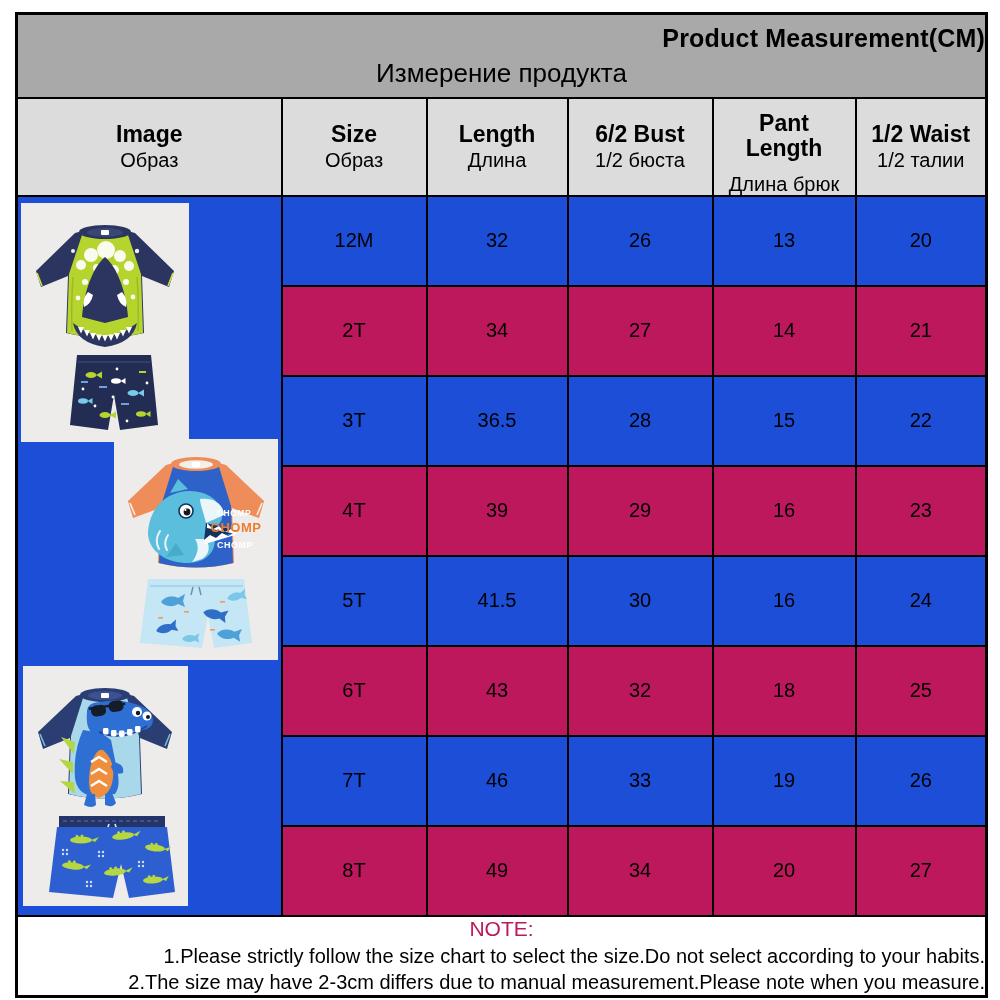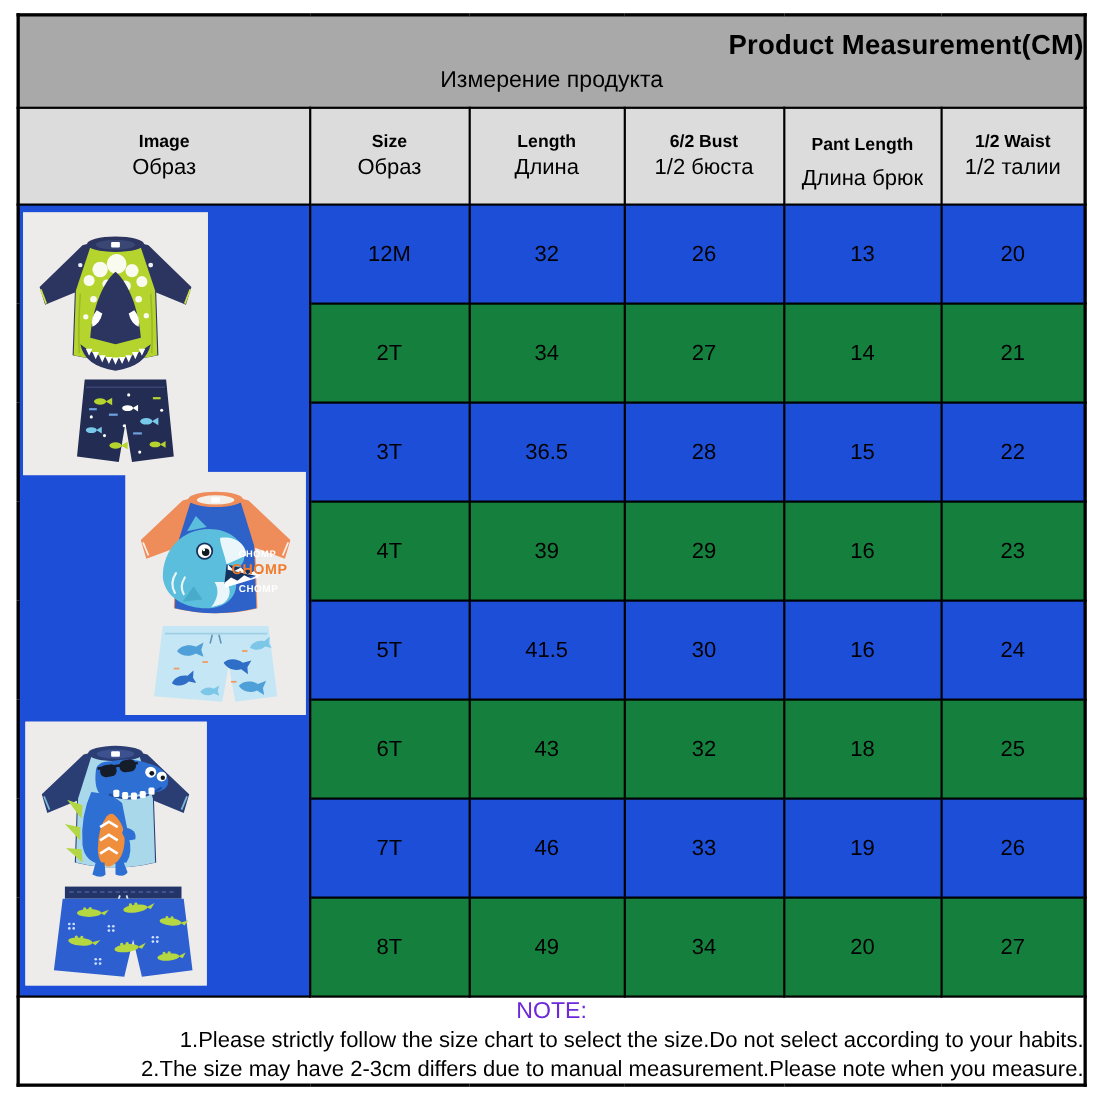--- a/index.html
+++ b/index.html
@@ -7,36 +7,36 @@
     width:1000px;height:1000px;background:#ffffff;overflow:hidden;
     font-family:"Liberation Sans","DejaVu Sans",sans-serif;color:#000;
   }
   table.chart{
     border-collapse:collapse;table-layout:fixed;
     width:970px;margin:12px 0 0 15px;border:3px solid #000;
   }
   td,th{border:2px solid #000;text-align:center;vertical-align:middle;padding:0;}
   tr.title-row td{height:82px;background:#a9a9a9;}
   .t-en{font-size:25px;font-weight:bold;letter-spacing:.2px;text-align:right;}
-  .t-ru{font-size:21px;margin-top:5px;}
+  .t-ru{font-size:26px;margin-top:5px;}
   tr.header-row th{height:86px;background:#dcdcdc;font-weight:normal;}
-  .h-en{font-size:16px;font-weight:bold;line-height:1.1;}
+  .h-en{font-size:23px;font-weight:bold;line-height:1.1;}
   .h-ru{font-size:20px;margin-top:3px;line-height:1.05;}
   th.pant .h-en{max-width:112px;margin:12px auto;}
   tr.data-row td{height:88px;font-size:20px;background:#1d4ed8;}
-  tr.row-gray td{background:#15803d;}
+  tr.row-gray td{background:#be185d;}
   td.image-cell{background:#ffffff;padding:0;vertical-align:top;}
   .image-stack{position:relative;width:100%;height:718px;}
   .photo{position:absolute;background:#edecea;}
   .photo1{left:3px;top:6px;width:168px;height:239px;}
   .photo2{left:96px;top:242px;width:164px;height:221px;}
   .photo3{left:5px;top:469px;width:165px;height:240px;}
   .photo svg{display:block;width:100%;height:100%;}
   tr.note-row td{height:76px;background:#ffffff;vertical-align:middle;}
-  .note-heading{color:#6d28d9;font-size:21px;margin-bottom:2px;}
+  .note-heading{color:#be185d;font-size:21px;margin-bottom:2px;}
   .note-line{font-size:20px;line-height:1.3;text-align:right;}
 </style>
 </head>
 <body>
 
 <table class="chart">
   <colgroup>
     <col style="width:265px">
       <col style="width:145px">
       <col style="width:141px">

